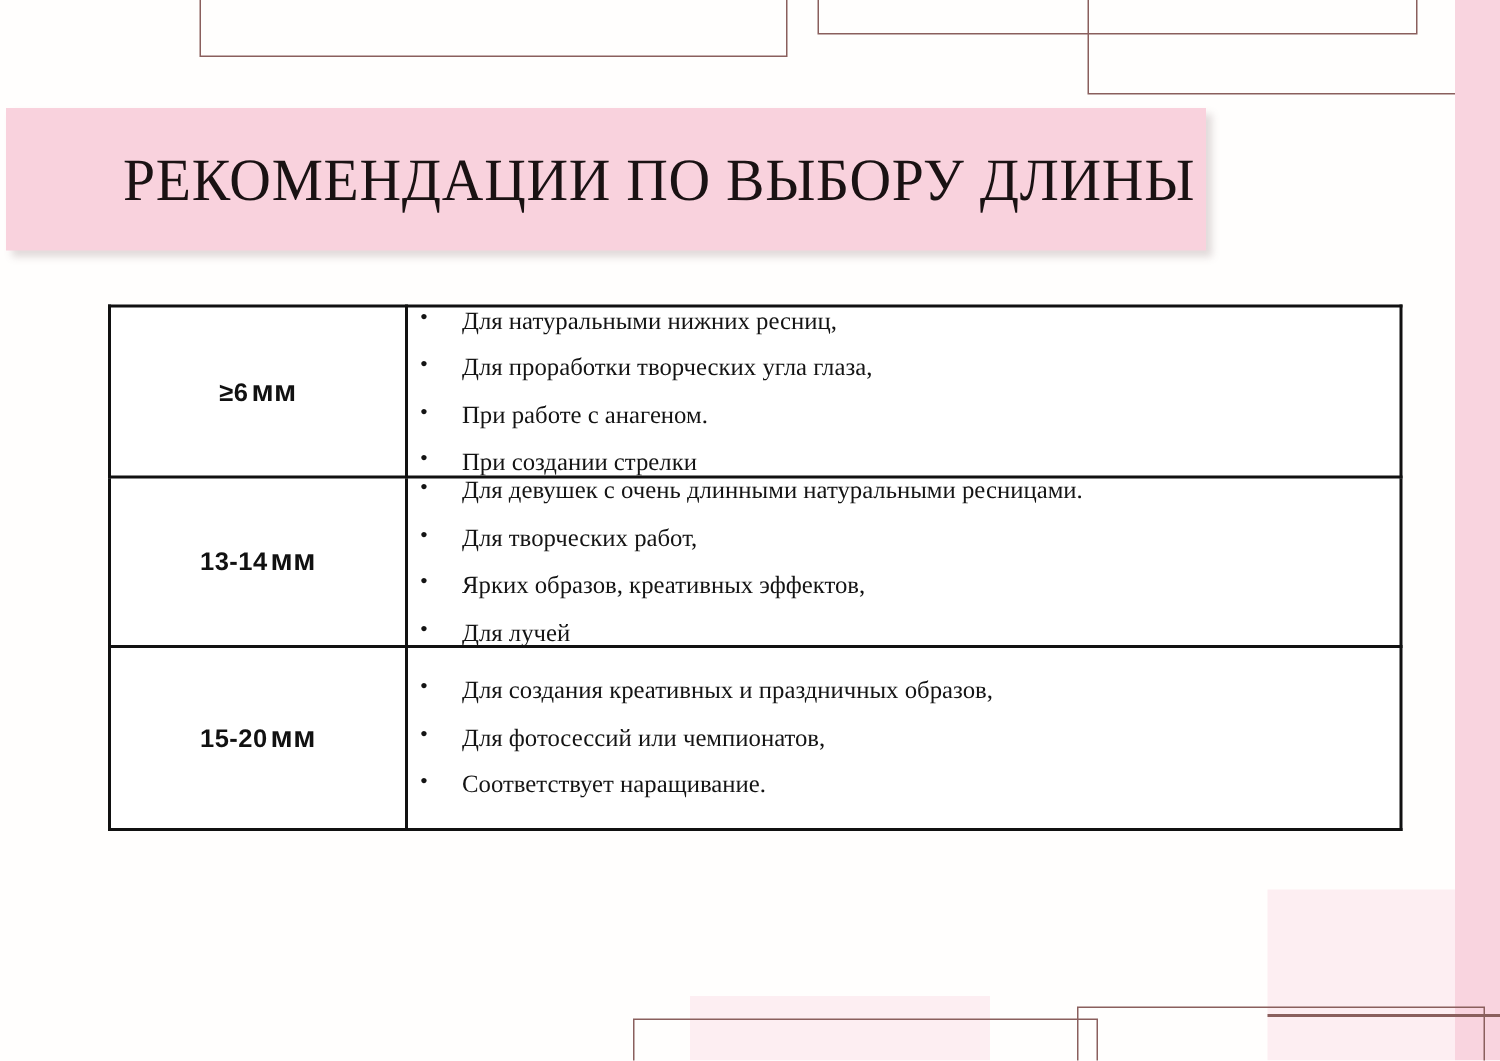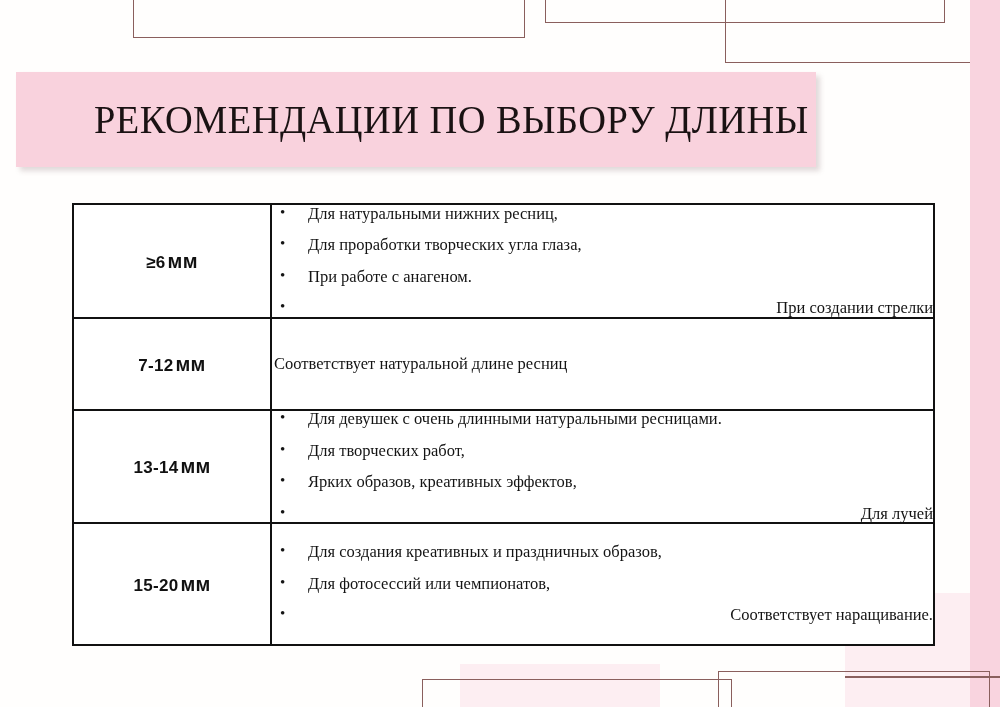--- a/index.html
+++ b/index.html
@@ -48,21 +48,21 @@
   #deco-right-band      { right: 0;    top: 0;      width: 30px;  height: 707px; }
   #deco-right-pink-block{ left: 845px; top: 593px;  width: 125px; height: 114px; }
   #deco-bottom-line     { left: 845px; top: 676px;  width: 155px; height: 2px; }
   #deco-bottom-rect-left{ left: 422px; top: 679px;  width: 310px; height: 60px; }
   #deco-bottom-rect-right{left: 718px; top: 671px;  width: 272px; height: 60px; }
   #deco-bottom-pink     { left: 460px; top: 664px;  width: 200px; height: 43px; }
 
   
   #title-banner {
     position: absolute;
-    left: 16px;
+    left: 4px;
     top: 72px;
     width: 800px;
     height: 95px;
     background: #f9d2dd;
     box-shadow: 4px 4px 5px rgba(120, 90, 95, 0.22);
     display: flex;
     align-items: center;
   }
   #page-title {
     font-family: "Liberation Serif", serif;
@@ -113,21 +113,21 @@
   }
   .bullet-list li {
     position: relative;
     padding-left: 36px;
     font-family: "Liberation Serif", serif;
     font-size: 16.5px;
     color: #141414;
     line-height: 1.0;
     margin: 0 0 15px 0;
   }
-  .bullet-list li:last-child { margin-bottom: 0; text-align: right; }
+  .bullet-list li:last-child { margin-bottom: 0; }
   .bullet-list li::before {
     content: "\2022";
     position: absolute;
     left: 8px;
     top: -1px;
     font-size: 15px;
     color: #141414;
   }
   .plain-text {
     font-family: "Liberation Serif", serif;
@@ -172,28 +172,20 @@
         <td class="col-desc">
           <ul class="bullet-list">
             <li>Для натуральными нижних ресниц,</li>
             <li>Для проработки творческих угла глаза,</li>
             <li>При работе с анагеном.</li>
             <li>При создании стрелки</li>
           </ul>
         </td>
       </tr>
 
-      <tr id="row-1">
-        <td class="col-length">
-          <span>7-12</span><span class="unit">мм</span>
-        </td>
-        <td class="col-desc">
-          <div class="plain-text">Соответствует натуральной длине ресниц</div>
-        </td>
-      </tr>
 
       <tr id="row-2">
         <td class="col-length">
           <span>13-14</span><span class="unit">мм</span>
         </td>
         <td class="col-desc">
           <ul class="bullet-list">
             <li>Для девушек с очень длинными натуральными ресницами.</li>
             <li>Для творческих работ,</li>
             <li>Ярких образов, креативных эффектов,</li>

